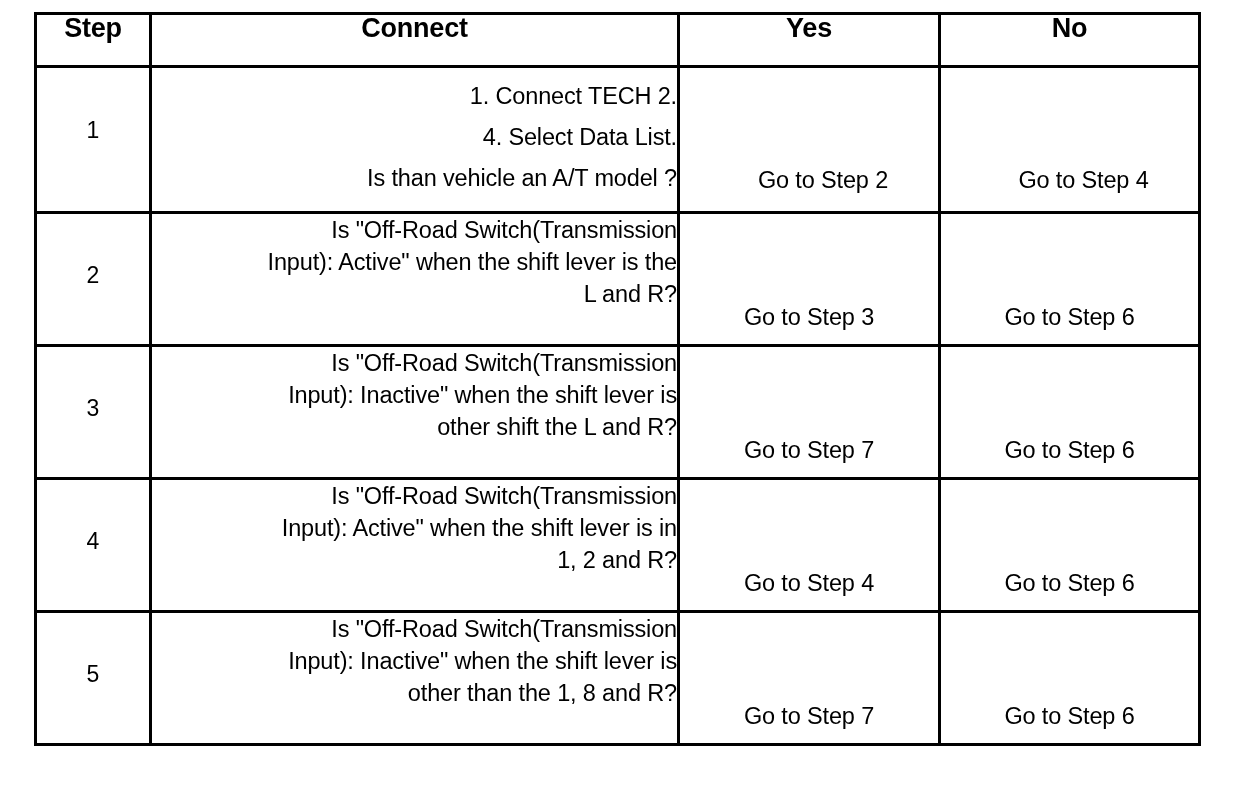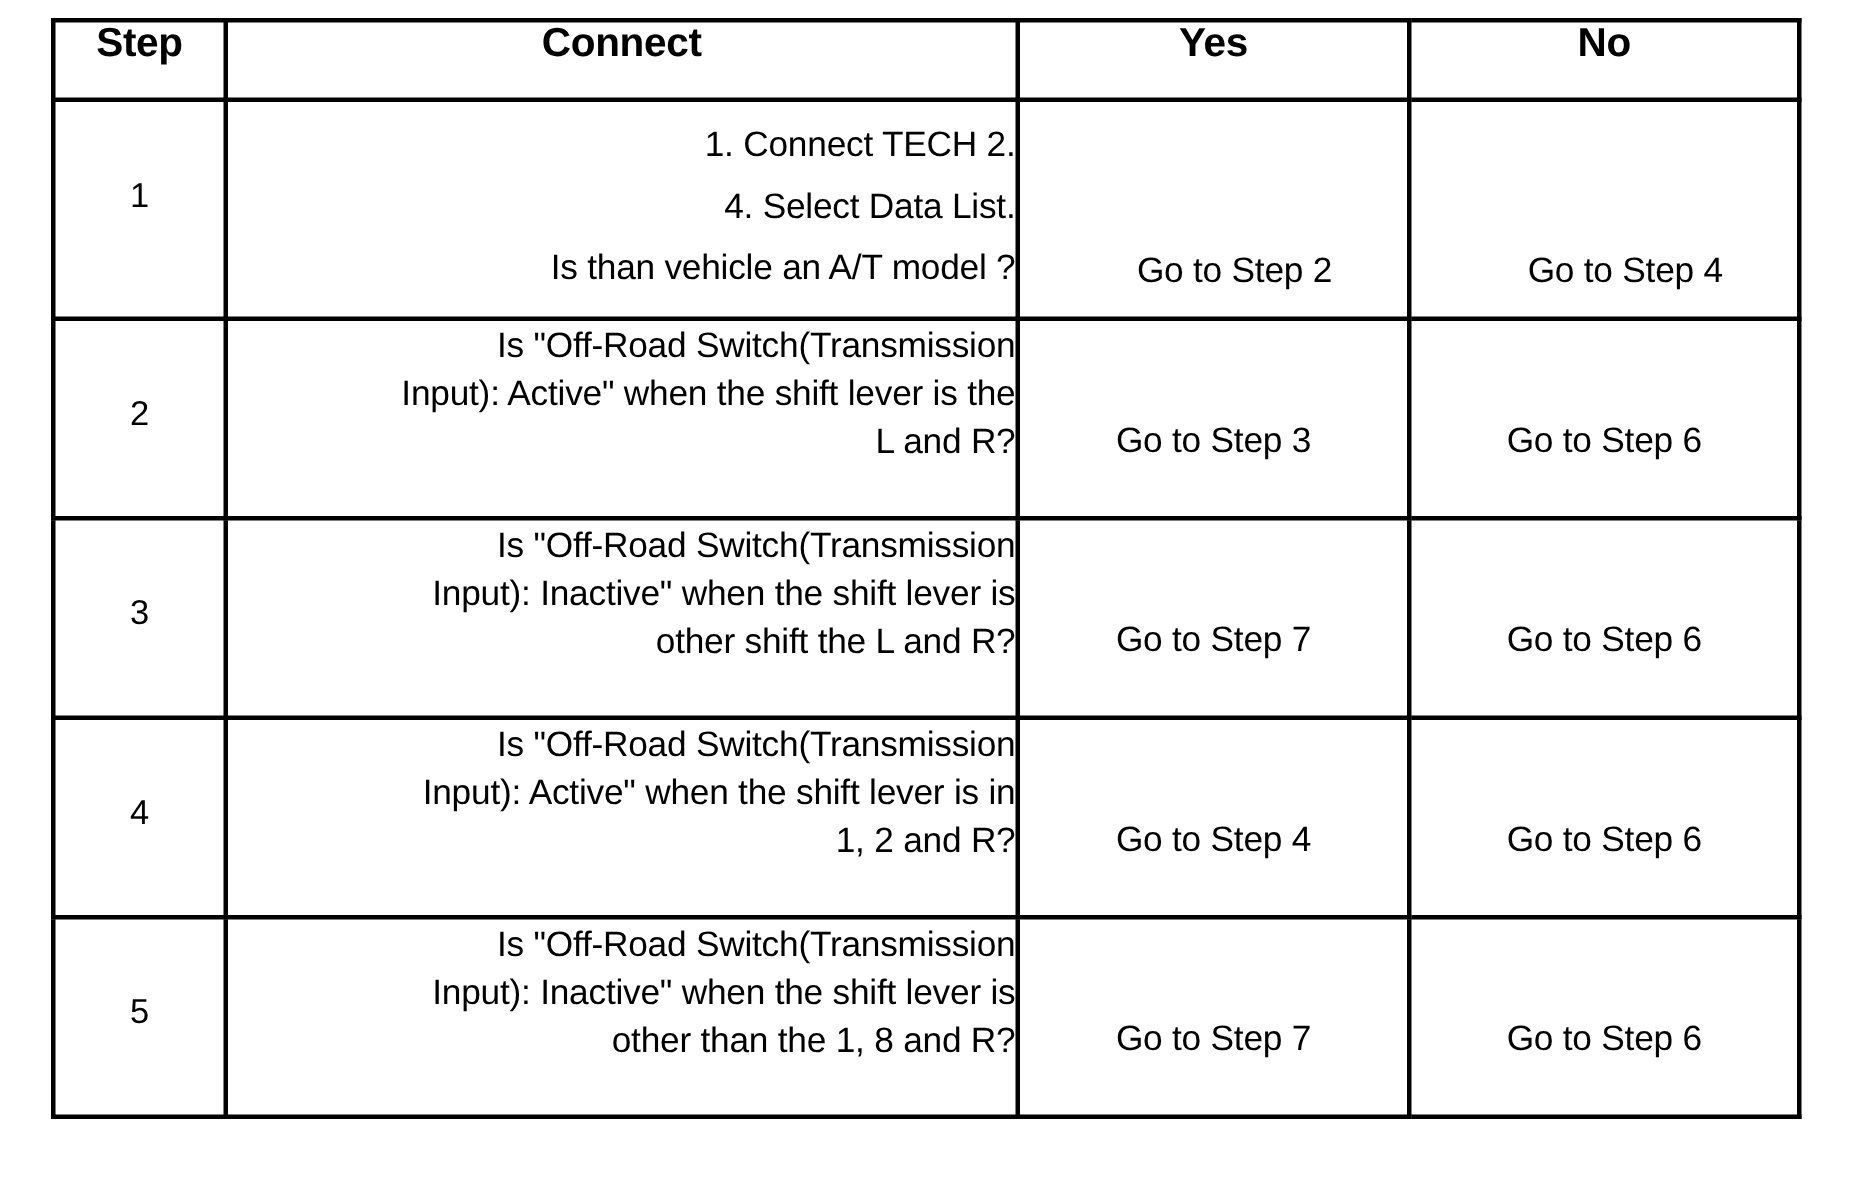--- a/index.html
+++ b/index.html
@@ -93,21 +93,21 @@
 
   td.branch-cell {
     text-align: center;
     vertical-align: top;
     font-size: 23.5px;
     line-height: 1;
     letter-spacing: -0.15px;
   }
   td.branch-cell .branch-text {
     display: block;
-    margin-top: 68px;
+    margin-top: 92px;
   }
   tbody tr.tall td.branch-cell .branch-text {
     margin-top: 101px;
     padding-left: 28px;
   }
 </style>
 </head>
 <body>
 
 <div class="sheet">

